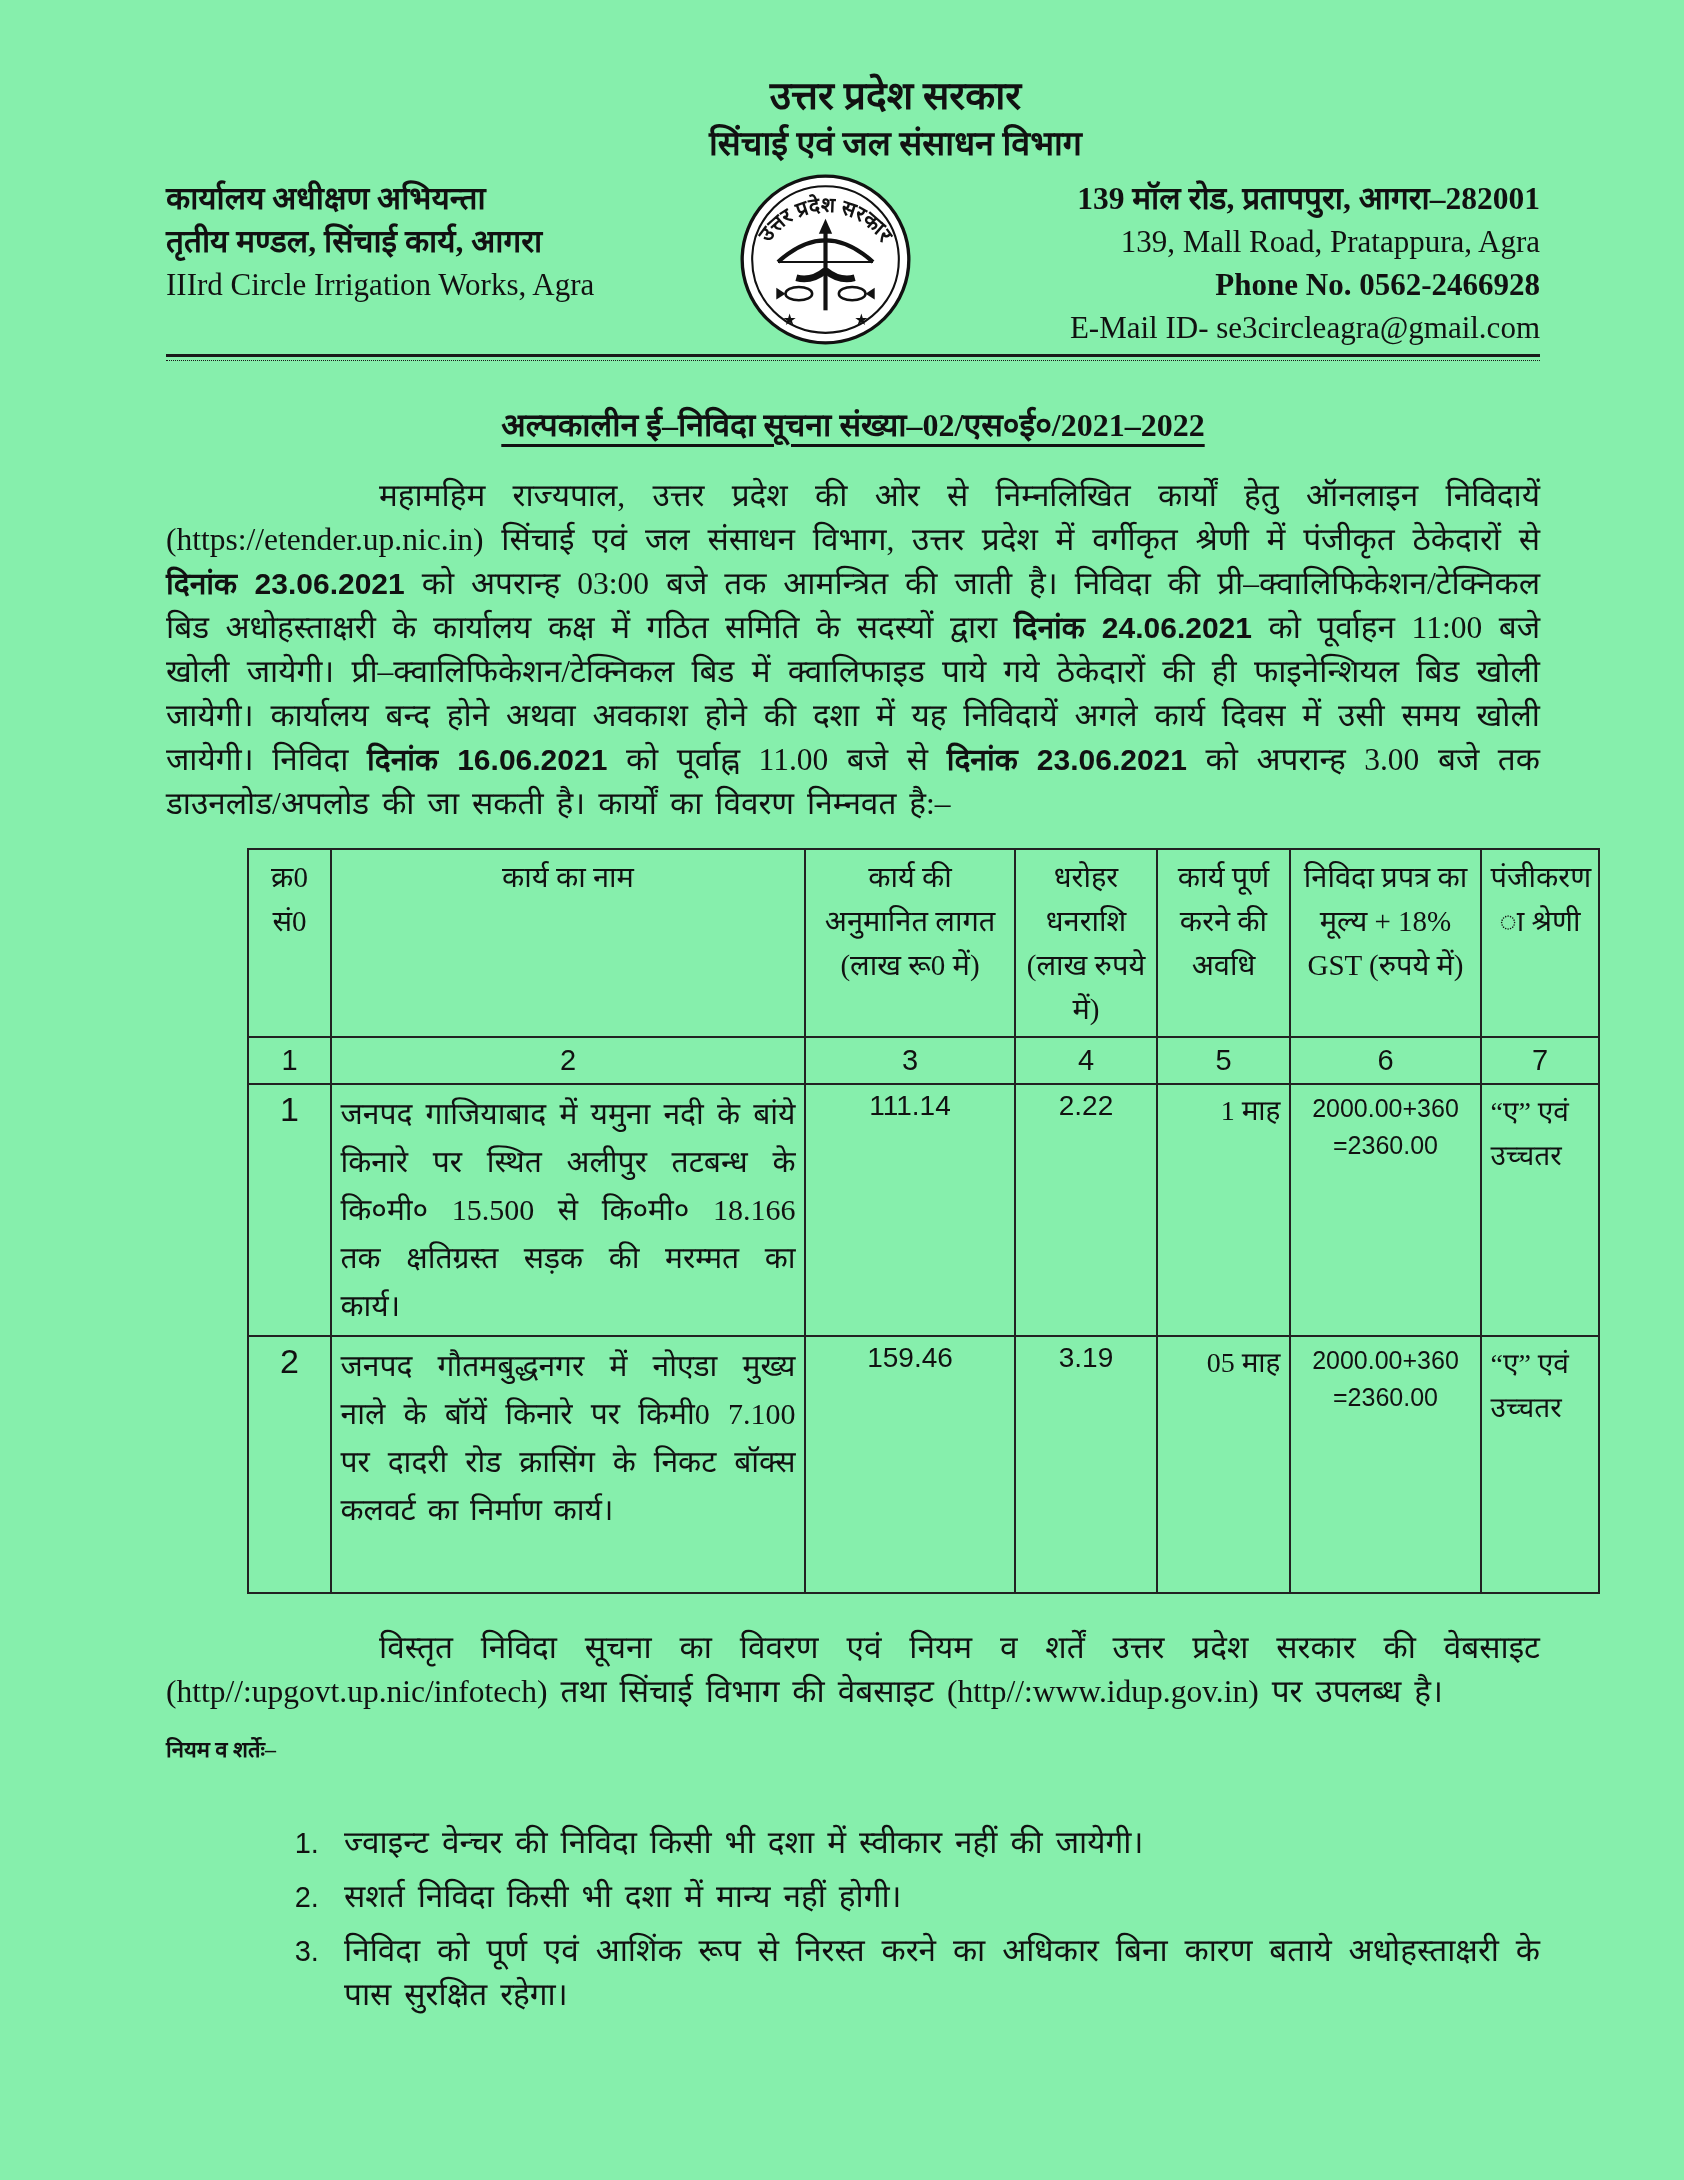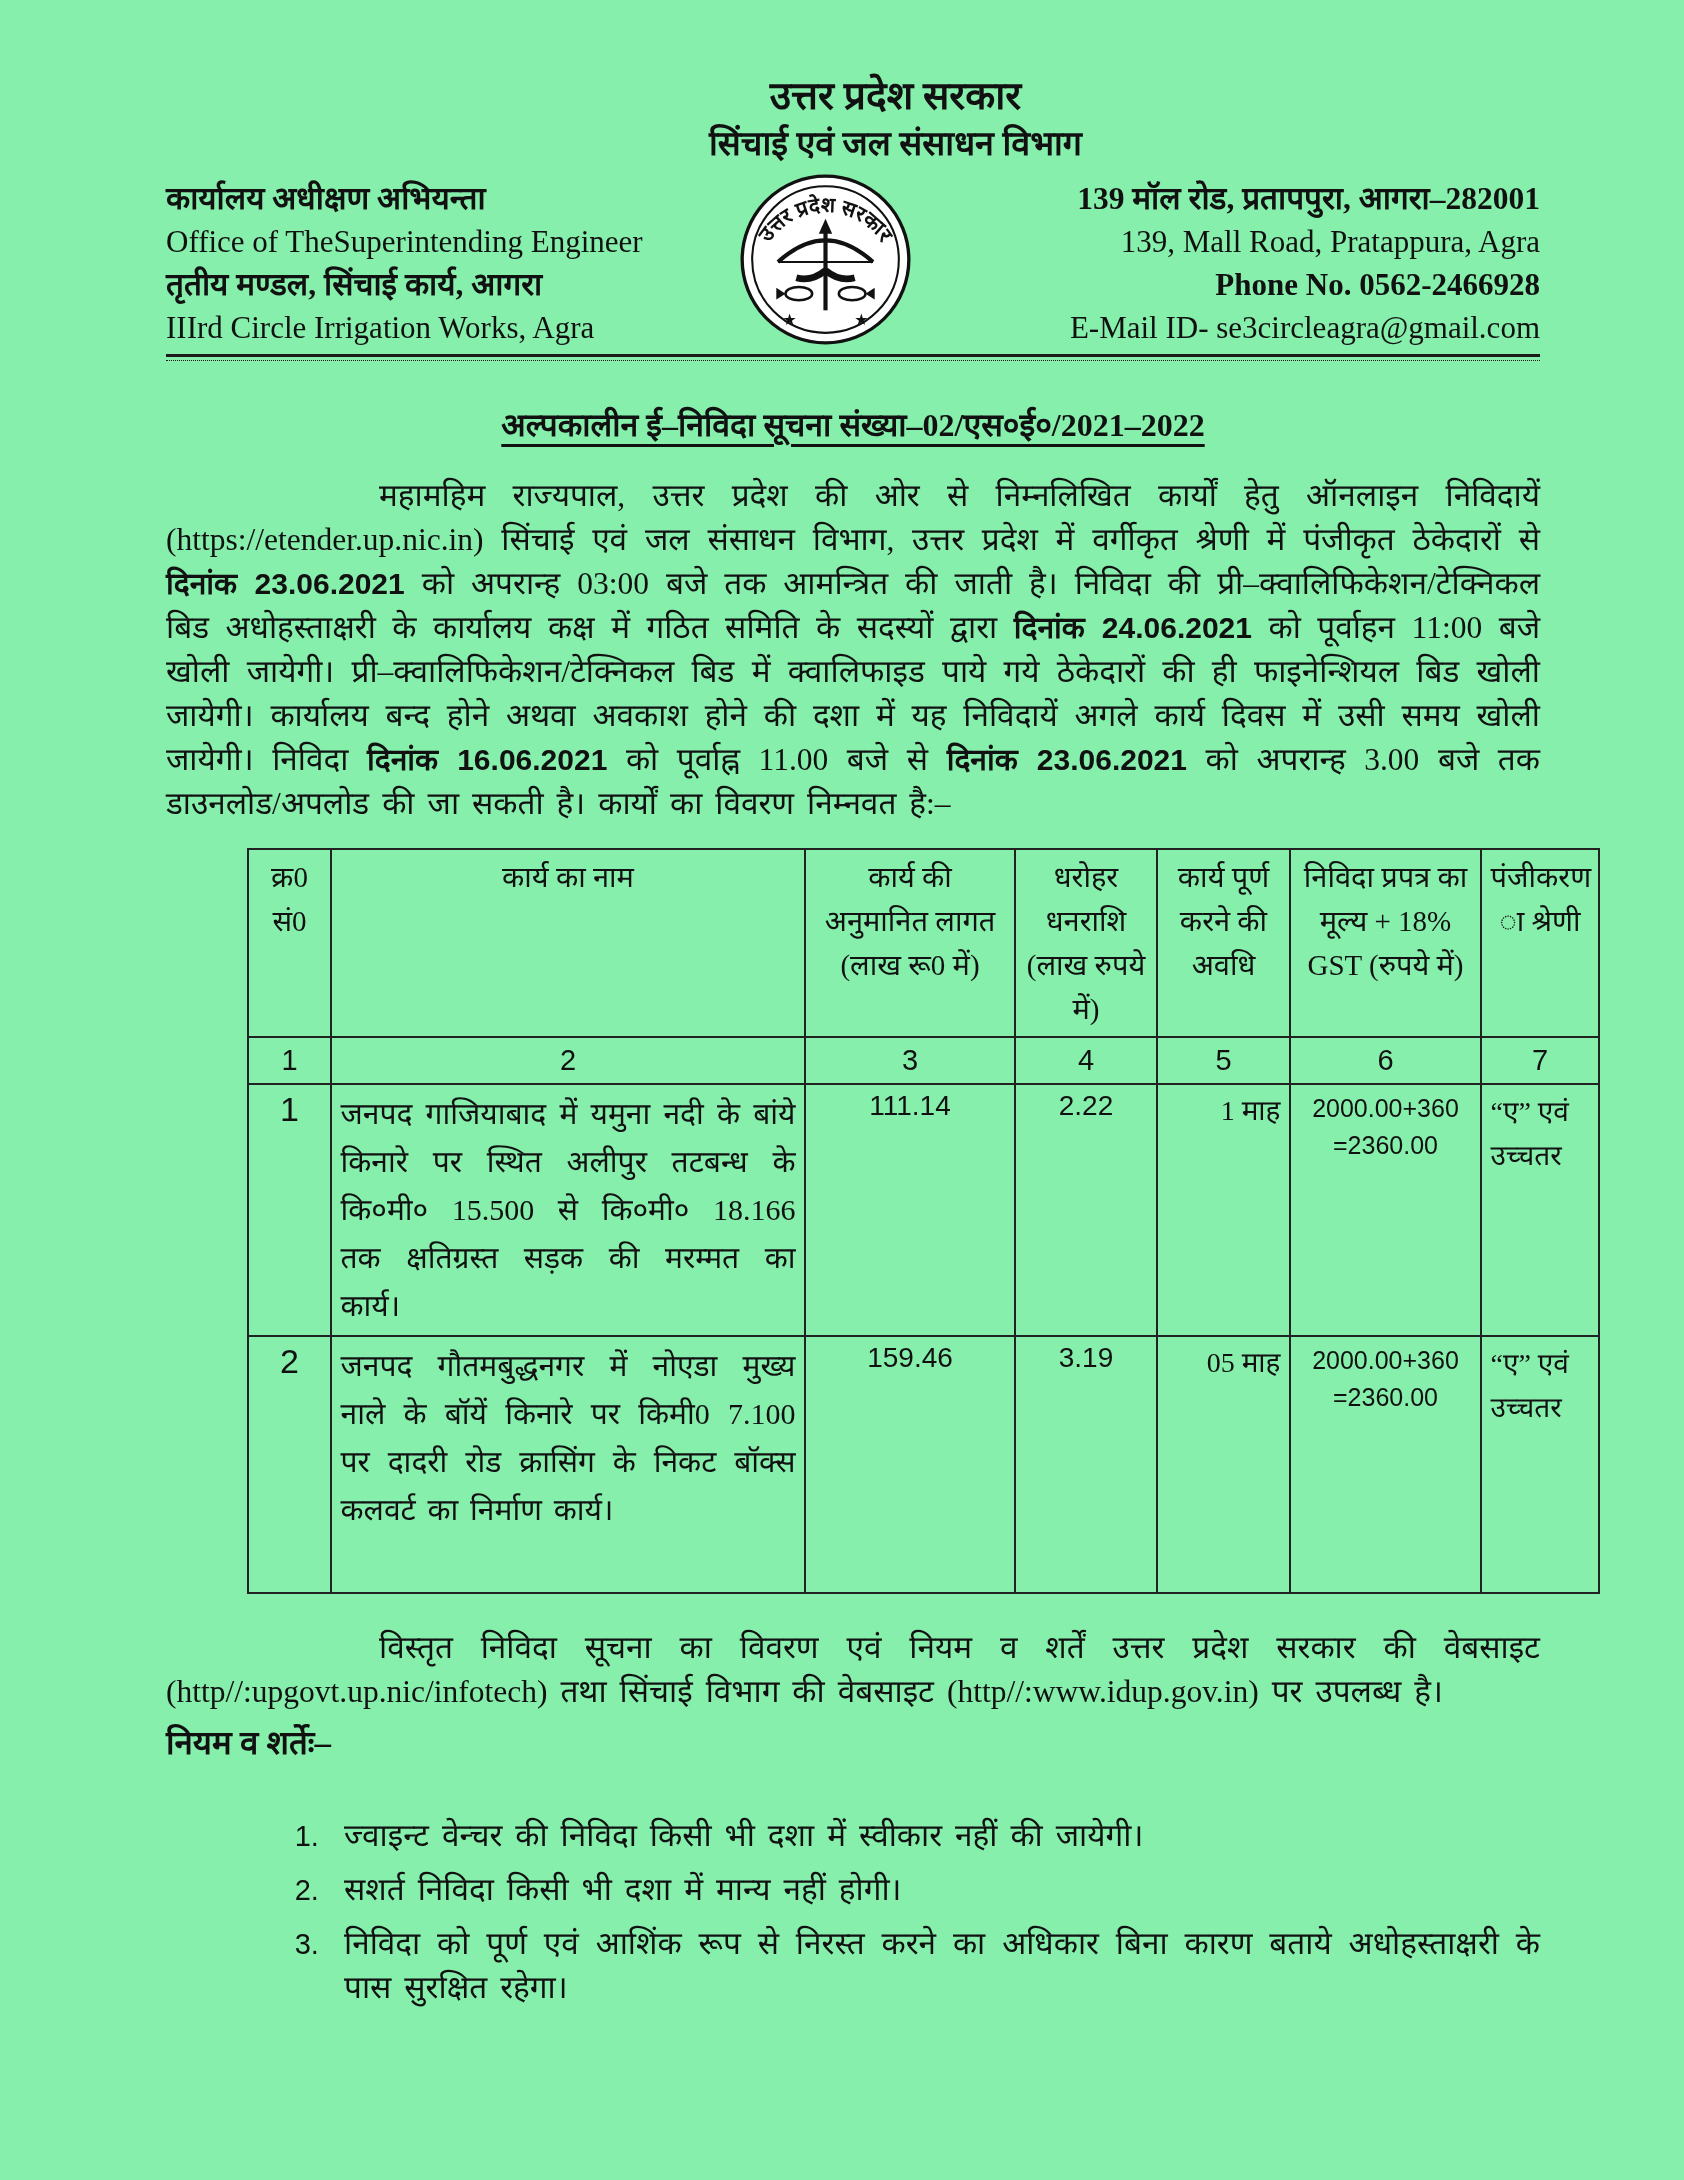--- a/index.html
+++ b/index.html
@@ -56,41 +56,40 @@
   }
   td.c-sno{text-align:center;font-family:"Liberation Sans", sans-serif;font-size:34px;padding-top:12px;}
   td.c-work{font-size:30px;line-height:48px;text-align:justify;word-spacing:4.3px;padding:8.5px 12px;}
   td.c-num{text-align:center;font-family:"Liberation Sans", sans-serif;font-size:28px;padding-top:13.6px;}
   td.c-period{text-align:right;font-size:28px;padding-top:12px;}
   td.c-form{text-align:center;font-family:"Liberation Sans", sans-serif;font-size:25px;line-height:37px;padding-top:10.2px;}
   td.c-cat{font-size:28px;line-height:44px;padding-top:8.5px;padding-left:12px;border-radius:26px;}
   tr.data1{height:232px;}
   tr.data2{height:257px;}
   
-  .terms-heading{font-weight:bold;font-size:33px;line-height:44px;margin-top:7px;}
+  .terms-heading{font-weight:bold;font-size:22px;line-height:44px;margin-top:14px;}
   ol.terms{
     margin:49px 0 0 166px;padding:0;
     font-size:31.5px;line-height:44px;
   }
   ol.terms li{margin-bottom:10.2px;text-align:justify;padding-left:12px;word-spacing:5.1px;}
   ol.terms li::marker{font-family:"Liberation Sans", sans-serif;font-size:29px;}
 </style>
 </head>
 <body>
 
 <div class="page">
 
   <header>
     <div class="gov-line1">उत्तर प्रदेश सरकार</div>
     <div class="gov-line2">सिंचाई एवं जल संसाधन विभाग</div>
 
     <div class="header-row">
       <div class="office-block">
         <div class="h-hi">कार्यालय अधीक्षण अभियन्ता</div>
-        <div class="h-en">Office of TheSuperintending Engineer</div>
         <div class="h-hi">तृतीय मण्डल, सिंचाई कार्य, आगरा</div>
         <div class="h-en">IIIrd Circle Irrigation Works, Agra</div>
       </div>
 
       <div class="emblem-wrap">
         <svg viewBox="0 0 210 210" width="175" height="175" aria-hidden="true">
           <circle cx="105" cy="105" r="100" fill="#ffffff" stroke="#111" stroke-width="4"></circle>
           <circle cx="105" cy="105" r="88" fill="none" stroke="#111" stroke-width="2.5"></circle>
           <defs>
               <path id="emblem-arc" d="M 25,128 A 80,80 0 0 1 185,128" fill="none"></path>

